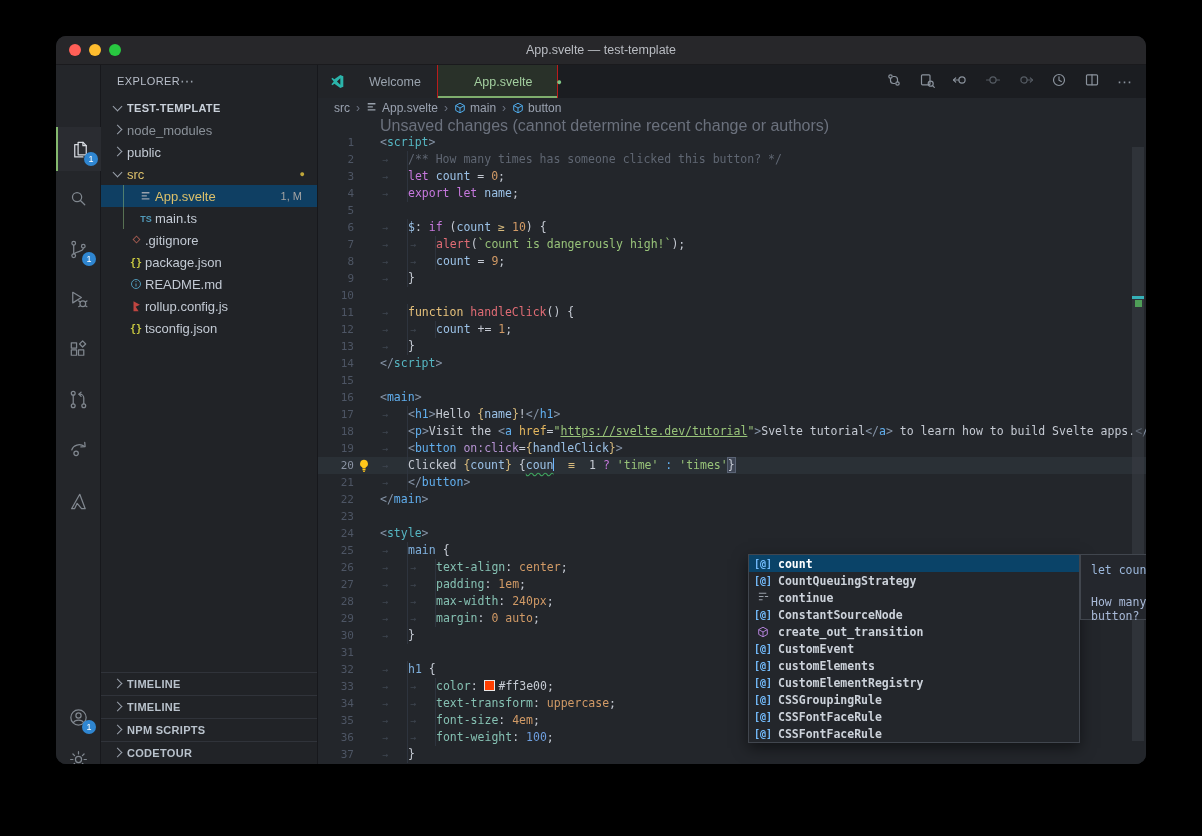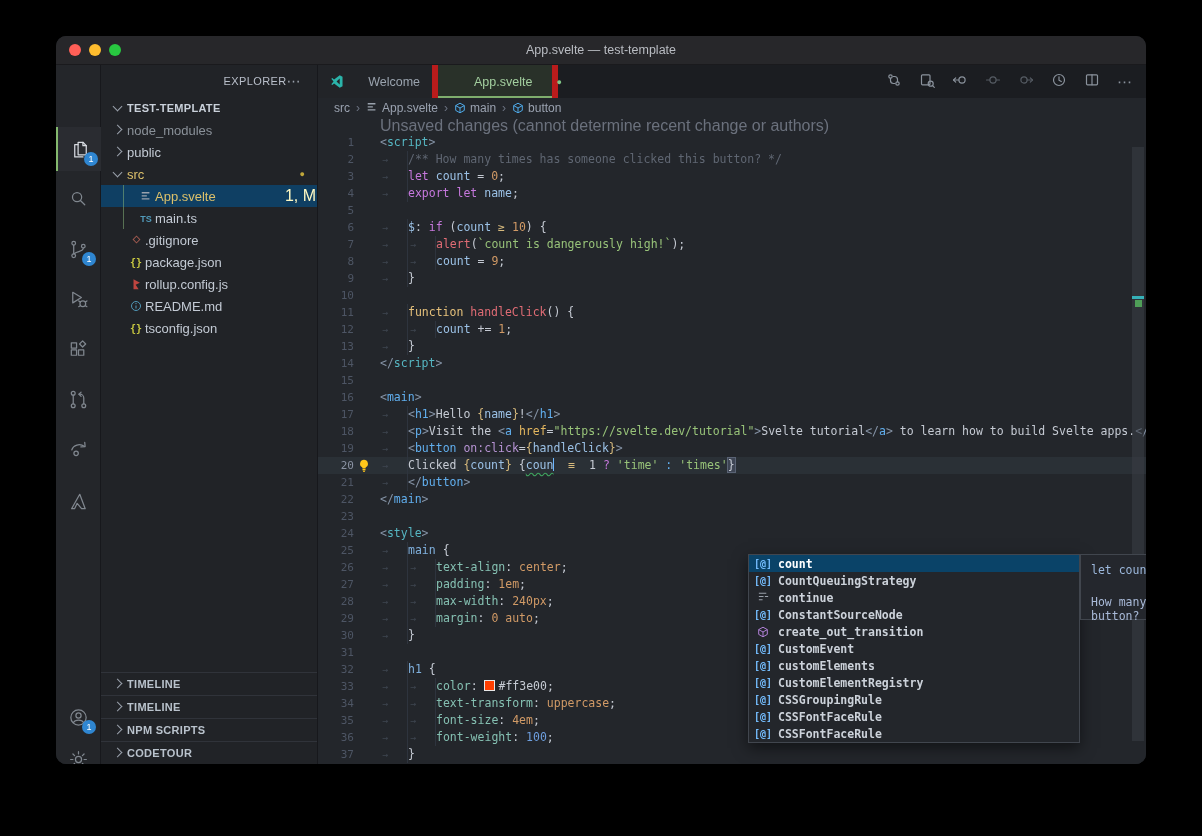--- a/index.html
+++ b/index.html
@@ -16,45 +16,45 @@
   
   .activitybar{width:44px;background:#24262a;border-right:1px solid #17181c;position:relative;flex:none}
   .act-item{position:absolute;left:0;width:44px;height:44px;display:flex;align-items:center;justify-content:center}
   .act-item svg{stroke:#80878f;fill:none;stroke-width:1.3;stroke-linecap:round;stroke-linejoin:round}
   .act-item.active{border-left:2px solid #84b86e;background:#2a2c31}
   .act-item.active svg{stroke:#d6dae0}
   .badge{position:absolute;right:4px;bottom:5px;min-width:14px;height:14px;border-radius:8px;background:#2f86d1;
     color:#fff;font-size:9px;line-height:14px;text-align:center;padding:0 2px;box-sizing:border-box}
   
   .sidebar{width:216px;background:#212327;border-right:1px solid #17181c;position:relative;flex:none;font-size:13px;color:#c3cad4}
-  .sb-header{height:32px;line-height:32px;padding:0 16px;font-size:11px;letter-spacing:.4px;color:#b9bfca;display:flex;justify-content:flex-end}
+  .sb-header{height:32px;line-height:32px;padding:0 16px;font-size:11px;letter-spacing:.4px;color:#b9bfca;display:flex;justify-content:flex-start}
   .sb-more{color:#9aa1ab;font-size:14px;cursor:pointer}
   .tree{position:absolute;top:32px;left:0;right:0}
   .trow{height:22px;display:flex;align-items:center;padding-left:8px;cursor:pointer;position:relative}
   .trow.section{font-weight:bold;font-size:11px;letter-spacing:.3px;color:#c9d0da}
   .trow.selected{background:#0f3f63}
   .trow .lbl{white-space:nowrap;overflow:hidden}
   .trow.dim .lbl{color:#8a9199}
   .trow.mod .lbl{color:#dcc06a}
-  .trow .rbadge{margin-left:auto;margin-right:1px;color:#fef9c3;font-size:16px}
+  .trow .rbadge{margin-left:auto;margin-right:15px;color:#a3a3a3;font-size:11px}
   .trow .rdot{margin-left:auto;margin-right:12px;color:#c0a73a;font-size:9px}
   .chev{width:16px;height:16px;flex:none;position:relative;margin-right:2px}
   .chev::after{content:"";position:absolute;left:5px;top:4px;width:6px;height:6px;border-right:1.4px solid #9aa1ab;border-bottom:1.4px solid #9aa1ab;transform:rotate(-45deg)}
   .chev.down::after{transform:rotate(45deg);top:3px}
   .chev.none::after{display:none}
   .ficon{width:18px;flex:none;text-align:center;margin-right:0;font-size:11px}
   .guide{position:absolute;left:22px;top:0;bottom:0;border-left:1px solid rgba(135,179,121,.55)}
   .panels{position:absolute;bottom:0;left:0;right:0}
   .panel-h{height:22px;display:flex;align-items:center;padding-left:8px;border-top:1px solid #30333a;
     font-weight:bold;font-size:11px;letter-spacing:.3px;color:#b9c2cc;cursor:pointer}
   
   .editor-col{flex:1;display:flex;flex-direction:column;min-width:0;background:#23262b;position:relative}
   .tabbar{height:33px;background:#1b1d21;display:flex;flex:none;align-items:stretch}
   .tab{width:120px;display:flex;align-items:center;gap:24px;padding:0 12px;font-size:12.5px;color:#9aa3ae;
-    background:#222428;border-right:6px solid #b91c1c;box-sizing:border-box;cursor:pointer;position:relative}
+    background:#222428;border-right:1px solid #b91c1c;box-sizing:border-box;cursor:pointer;position:relative}
   .tab.active{background:#293129;color:#a3cf9f}
   .tab.active::after{content:"";position:absolute;left:0;right:0;bottom:0;height:2px;background:#7fae6d}
   .tab .dirty{color:#7fc585;font-size:9px;margin-left:auto}
   .tab-actions{margin-left:auto;display:flex;align-items:center;gap:17px;padding-right:14px}
   .tab-actions svg{stroke:#8a929c;fill:none;stroke-width:1.2;stroke-linecap:round;stroke-linejoin:round}
   .tab-actions .dim svg{stroke:#565c64}
   .tab-actions .more{color:#8a929c;font-size:15px;cursor:pointer}
   .crumbs{height:19px;display:flex;align-items:center;gap:6px;padding-left:16px;font-size:12px;color:#9aa2b0;flex:none}
   .crumb{display:flex;align-items:center;gap:4px;cursor:pointer}
   .crumb-sep{color:#6b7280}
@@ -62,21 +62,21 @@
   .code{flex:1;position:relative;overflow:hidden;font-family:"DejaVu Sans Mono",monospace;font-size:11.5px}
   .code-row{display:flex;height:17px;line-height:17px;white-space:pre}
   .code-row.curline{background:#2a3036}
   .gut{width:36px;text-align:right;color:#4d5564;flex:none;font-size:11px}
   .lmargin{width:26px;flex:none;position:relative}
   .ccontent{flex:1;white-space:pre}
   .tabch{display:inline-block;width:28px;box-sizing:border-box;color:#3f4651;border-right:1px solid #2e343e;font-size:10px;padding-left:2px}
   .annot{color:#6b717d;font-size:16px;font-family:"Liberation Sans",sans-serif}
   .tk-pln{color:#c5cad3}.tk-pun{color:#8593a6}.tk-tag{color:#61afef}.tk-tagx{color:#56b6c2}
   .tk-kw{color:#c678dd}.tk-kwf{color:#e5c07b}.tk-fnr{color:#e06c75}.tk-vbl{color:#9bc1e6}
-  .tk-num{color:#d19a66}.tk-str{color:#98c379}.tk-strlink{color:#98c379;}
+  .tk-num{color:#d19a66}.tk-str{color:#98c379}.tk-strlink{color:#98c379;text-decoration:underline}
   .tk-cmt{color:#5f6672}.tk-attr{color:#e2b55e}.tk-attr2{color:#b794d4}.tk-op{color:#d7ba7d}
   .tk-op2{color:#61afef}.tk-brc{color:#d7ba7d}.tk-sel{color:#7fb0dd}.tk-prop{color:#85c0b2}
   .tk-val{color:#d19a66}.tk-num2{color:#6d9ede}
   .tk-sq{text-decoration-line:underline;text-decoration-style:wavy;text-decoration-color:#3fa55f;text-underline-offset:3px}
   .tk-brkm{color:#c5cad3;background:#3e4554;box-shadow:0 0 0 1px #5a6375}
   .lig{display:inline-block;width:3ch;text-align:center}
   .caret{display:inline-block;width:0;border-left:1.5px solid #6cb6ff;height:13px;vertical-align:-2px}
   .swatch{display:inline-block;width:9px;height:9px;border:1px solid #e8e8e8;margin-right:3px;vertical-align:-1px}
   .bulb{position:absolute;left:4px;top:2px}
   
@@ -233,33 +233,33 @@
               </svg></span>
             <span class="lbl">.gitignore</span>
           </div>
           <div class="trow" style="padding-left: 8px;">
             <span class="chev none"></span>
             <span class="ficon"><span style="color:#cbcb41;font-weight:bold;font-family:'DejaVu Sans Mono',monospace;font-size:10px">{}</span></span>
             <span class="lbl">package.json</span>
           </div>
           <div class="trow" style="padding-left: 8px;">
             <span class="chev none"></span>
-            <span class="ficon"><svg width="11" height="12" viewBox="0 0 12 14" style="vertical-align:-1px">
-                <path d="M2.5 13V1.5l7.5 4-5 2.5 3.5 5z" fill="#bf4540"></path>
-              </svg></span>
-            <span class="lbl">rollup.config.js</span>
-          </div>
-          <div class="trow" style="padding-left: 8px;">
-            <span class="chev none"></span>
             <span class="ficon"><svg width="12" height="12" viewBox="0 0 16 16" style="vertical-align:-1px">
                 <circle cx="8" cy="8" r="6" stroke="#519aba" fill="none" stroke-width="1.3"></circle>
                 <path d="M8 7.2v4" stroke="#519aba" stroke-width="1.4"></path>
                 <circle cx="8" cy="4.8" r=".9" fill="#519aba"></circle>
               </svg></span>
             <span class="lbl">README.md</span>
+          </div>
+          <div class="trow" style="padding-left: 8px;">
+            <span class="chev none"></span>
+            <span class="ficon"><svg width="11" height="12" viewBox="0 0 12 14" style="vertical-align:-1px">
+                <path d="M2.5 13V1.5l7.5 4-5 2.5 3.5 5z" fill="#bf4540"></path>
+              </svg></span>
+            <span class="lbl">rollup.config.js</span>
           </div>
           <div class="trow" style="padding-left: 8px;">
             <span class="chev none"></span>
             <span class="ficon"><span style="color:#cbcb41;font-weight:bold;font-family:'DejaVu Sans Mono',monospace;font-size:10px">{}</span></span>
             <span class="lbl">tsconfig.json</span>
           </div>
         </div>
       <div class="panels" id="sb-panels">
           <div class="panel-h">
             <span class="chev"></span>

